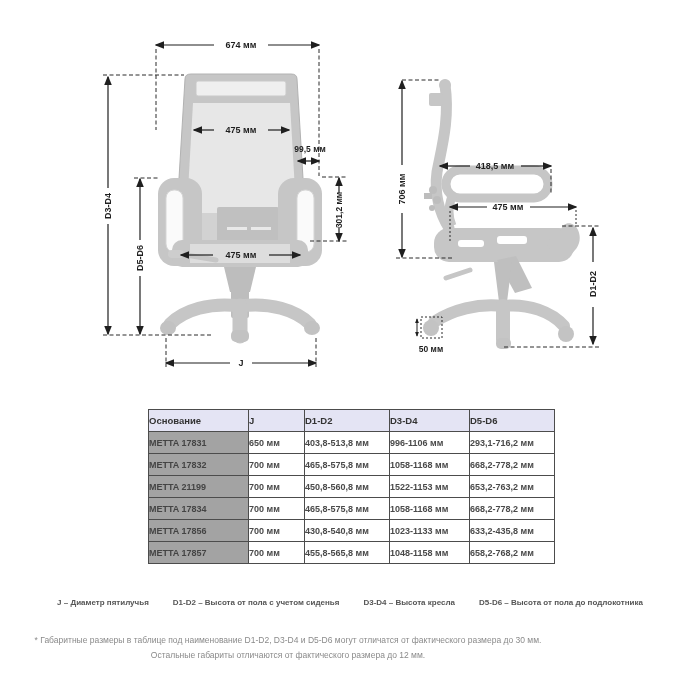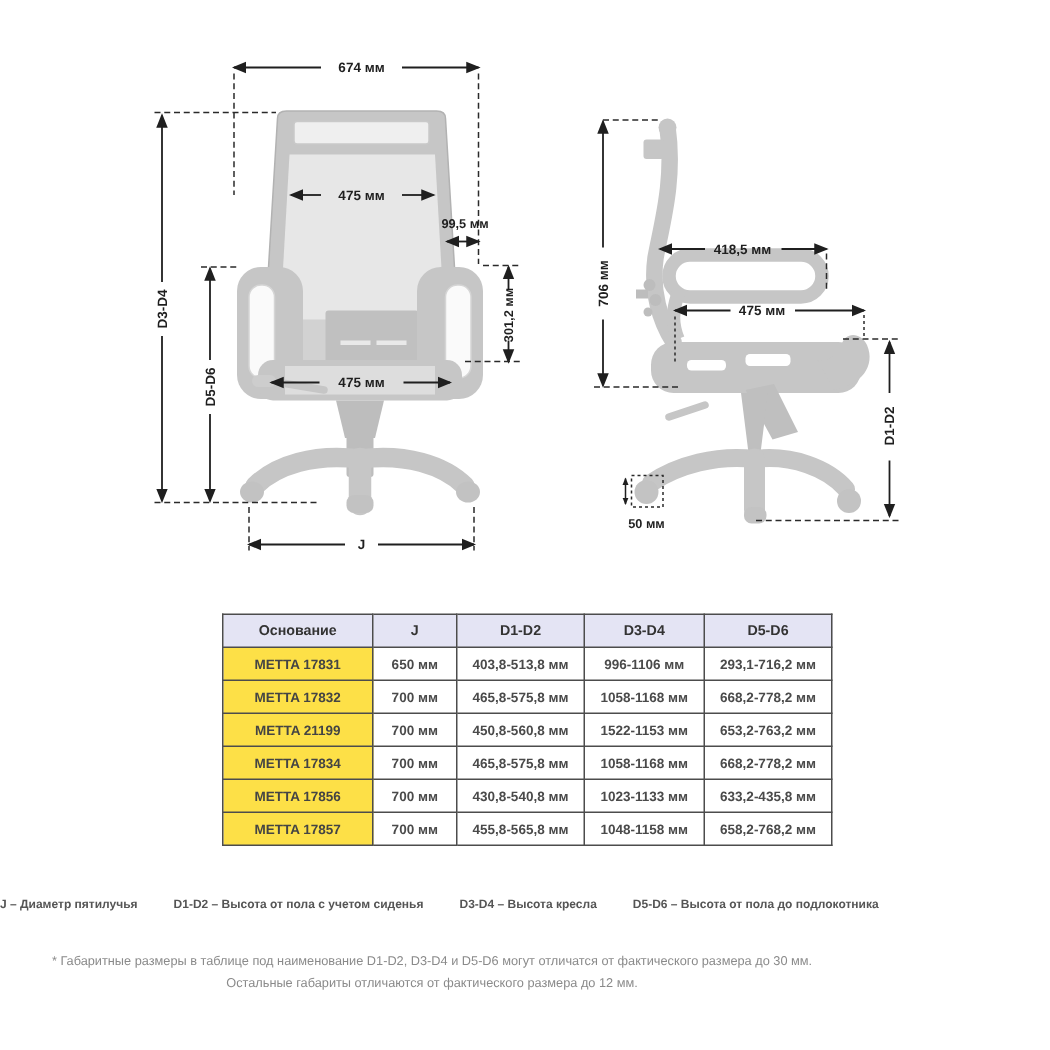--- a/index.html
+++ b/index.html
@@ -4,28 +4,28 @@
 <style>
   html,body{margin:0;padding:0;background:#fff;}
   body{width:700px;height:700px;position:relative;font-family:"Liberation Sans",sans-serif;overflow:hidden;}
   #stage{position:absolute;left:0;top:0;width:700px;height:700px;background:#fff;}
   svg text{font-family:"Liberation Sans",sans-serif;font-weight:bold;fill:#1f1f1f;}
   .dimtxt{font-size:9px;}
   .dimtxt-sm{font-size:8.5px;}
 
   
   #spec-table{position:absolute;left:148px;top:409px;border-collapse:collapse;table-layout:fixed;}
-  #spec-table th,#spec-table td{border:1px solid #4c4c4c;text-align:center;vertical-align:middle;
+  #spec-table th,#spec-table td{border:1px solid #4c4c4c;text-align:left;vertical-align:middle;
     font-size:9px;font-weight:bold;color:#4a4a4a;padding:0;height:21px;}
   #spec-table th{background:#e4e4f4;color:#333;font-size:9.5px;}
-  #spec-table td.first{background:#fde047;color:#444;}
+  #spec-table td.first{background:#a3a3a3;color:#444;}
   .c0{width:100px}.c1{width:56px}.c2{width:85px}.c3{width:80px}.c4{width:85px}
 
   
-  #legend{position:absolute;left:0;top:598px;width:700px;display:flex;justify-content:flex-start;gap:24px;
+  #legend{position:absolute;left:0;top:598px;width:700px;display:flex;justify-content:center;gap:24px;
     font-size:8px;font-weight:bold;color:#555;}
   
   #footnote{position:absolute;left:0;top:633px;width:576px;text-align:center;
     font-size:8.5px;color:#8a8a8a;line-height:15px;}
 </style>
 </head>
 <body>
 
 <div id="stage">
 

